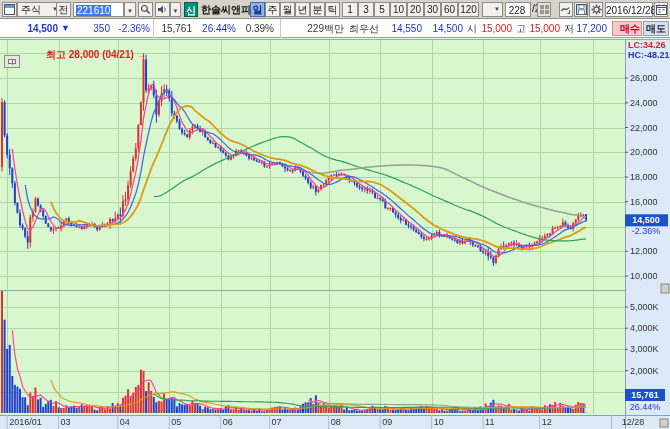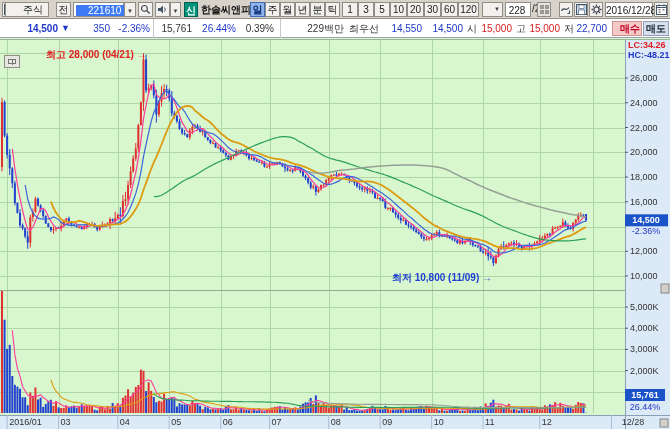--- a/index.html
+++ b/index.html
@@ -9,21 +9,21 @@
   #chart-svg{position:absolute;left:0;top:0;z-index:0;}
   svg text{font-family:"Liberation Sans","DejaVu Sans",sans-serif;}
 
   
   .tb1{position:absolute;left:0;top:0;width:670px;height:19px;background:#d7d3cb;
        border-bottom:1px solid #94918a;z-index:3;}
   .tb1 .btn,.tb1 .field,.tb1 .tab,.tb1 .mbtn{position:absolute;top:2px;height:15px;
        background:#f3f1ed;border:1px solid #8f8d86;text-align:center;line-height:13px;
        color:#222;cursor:default;}
   .tb1 .field{background:#fff;}
-  .sel{background:#3d7af5;color:#fff;padding:0 12px;}
+  .sel{background:#3d7af5;color:#fff;padding:0 1px;}
   .arrow{font-size:6px;color:#444;line-height:13px;}
   .tab.on{background:#8fb4ec;border-color:#3f6cb4;color:#0c2f78;font-weight:bold;}
   .badge-new{position:absolute;top:2px;height:15px;background:#00927c;color:#fff;
        text-align:center;line-height:15px;font-weight:bold;border:1px solid #00604f;}
   .stock-name{position:absolute;top:2px;height:15px;line-height:15px;font-weight:bold;color:#111;}
   .icon-svg{display:block;margin:1px auto 0 auto;}
 
   
   .tb2{position:absolute;left:0;top:19px;width:670px;height:19px;background:#fff;
        border-bottom:1px solid #9aa4ae;z-index:3;}
@@ -859,21 +859,21 @@
       <rect x="660" y="419" width="8" height="8" fill="#d2d0c8" stroke="#888"></rect>
     </svg>
 
   <div class="tb1">
     <div class="btn" style="left:2px;width:15px;">
       <svg class="icon-svg" width="11" height="11" viewBox="0 0 11 11">
           <rect x="0.5" y="0.5" width="10" height="10" fill="#fff" stroke="#456"></rect>
           <rect x="1" y="1" width="9" height="3" fill="#69c"></rect>
         </svg>
     </div>
-    <div class="btn" style="left:5px;width:44px;text-align:left;padding-left:17px;">
+    <div class="btn" style="left:17px;width:44px;text-align:left;padding-left:3px;">
       <span>주식</span>
       <span class="arrow" style="float:right;margin-right:2px;">▼</span>
     </div>
     <div class="btn" style="left:56px;width:15px;">전</div>
     <div class="field" style="left:73px;width:51px;text-align:left;padding:1px 0 0 2px;">
       <span class="sel">221610</span>
     </div>
     <div class="btn" style="left:124px;width:12px;">
       <span class="arrow">▼</span>
     </div>
@@ -979,29 +979,26 @@
     <span class="vsep" style="left:280px;"></span>
     <span class="num dk" style="left:288px;width:56px;">229백만</span>
     <span class="dk" style="left:349px;">최우선</span>
     <span class="num bl" style="left:382px;width:40px;">14,550</span>
     <span class="num bl" style="left:423px;width:40px;">14,500</span>
     <span class="dk" style="left:467px;">시</span>
     <span class="num rd" style="left:474px;width:38px;">15,000</span>
     <span class="dk" style="left:516px;">고</span>
     <span class="num rd" style="left:522px;width:38px;">15,000</span>
     <span class="dk" style="left:564px;">저</span>
-    <span class="num bl" style="left:569px;width:38px;">22,700</span>
+    <span class="num bl" style="left:569px;width:38px;">17,200</span>
     <div class="obtn buy" style="left:612px;">매수</div>
     <div class="obtn sell" style="left:644px;left:643px;width:26px;">매도</div>
   </div>
 
   <div class="tool-btn" style="left:4px;top:55px;">
       <span class="g"></span>
     </div>
 
   <div class="ov anno" style="left:0;top:48px;width:146px;color:#e02020;padding-left:46px;">
     <span>최고 28,000 (04/21)</span> <span>→</span>
   </div>
-  <div class="ov anno" style="left:0;top:271px;width:492px;color:#1e3ed2;">
-    <span>최저 10,800 (11/09)</span> <span>→</span>
-  </div>
 
 </div>
 
 </body></html>

